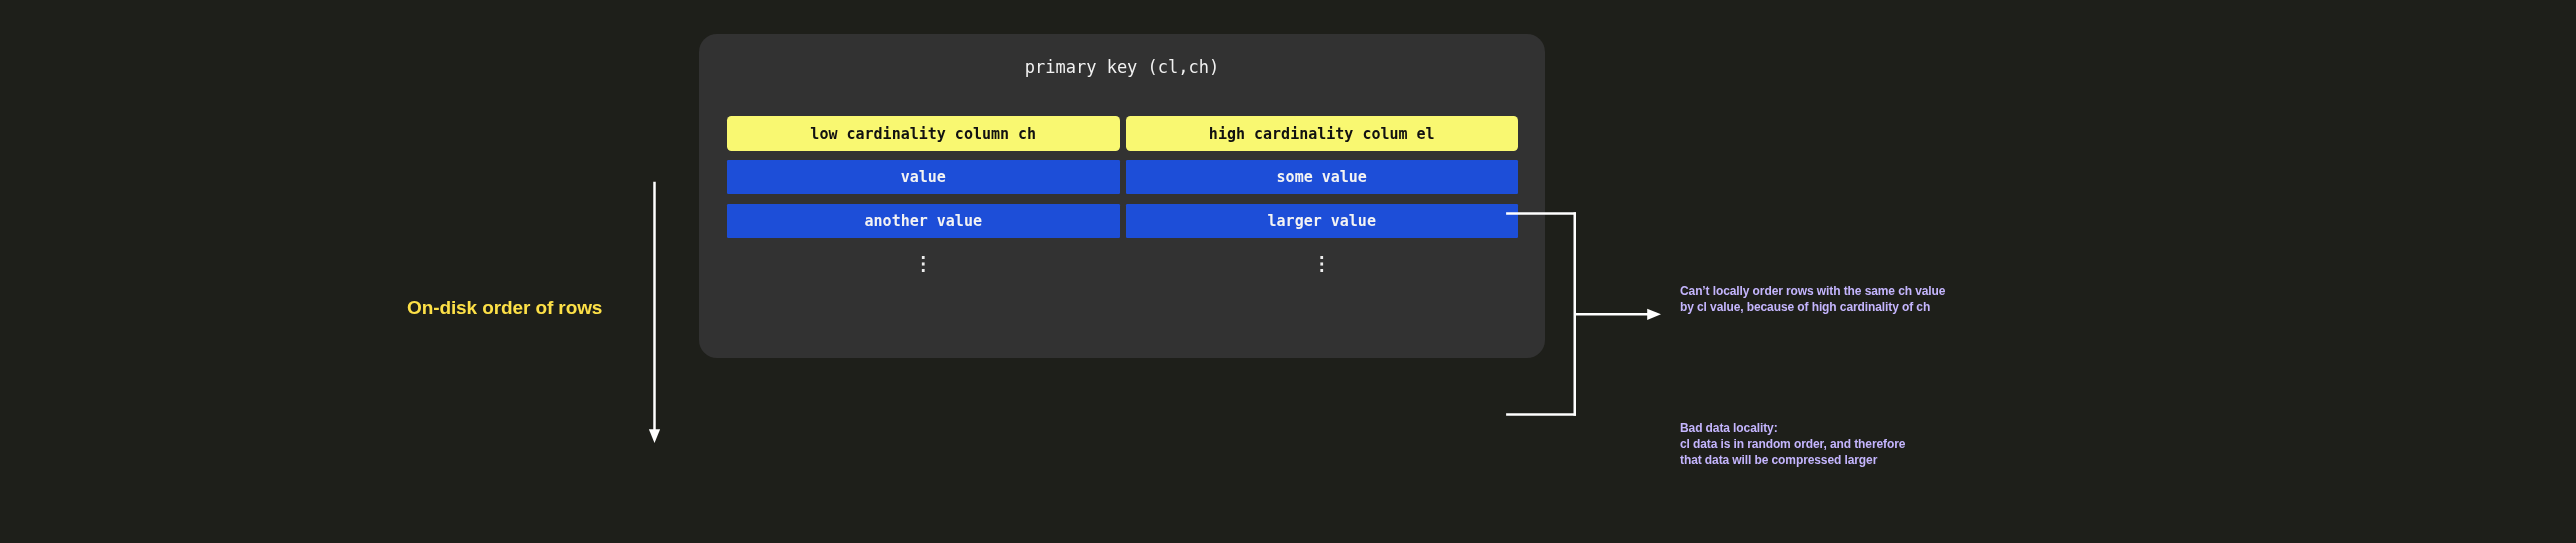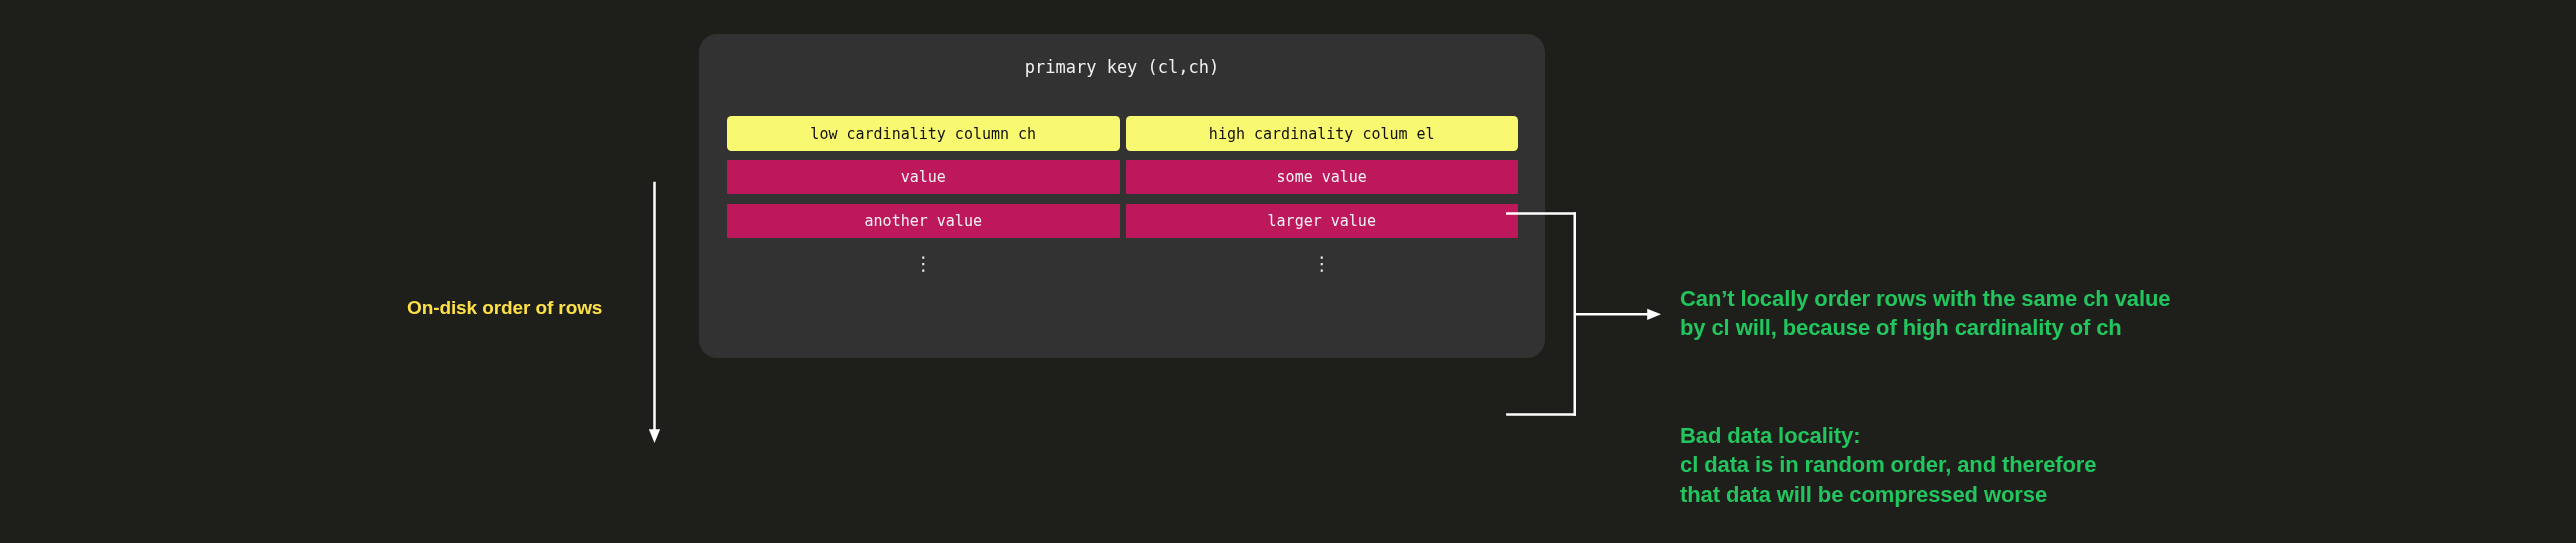--- a/index.html
+++ b/index.html
@@ -66,39 +66,40 @@
   .grid {
     position: absolute;
     left: 28px;
     top: 82px;
     width: 791px;
   }
   .row {
     display: flex;
     gap: 6px;
     margin-bottom: 9.4px;
+    font-weight: bold;
   }
   .cell {
     flex: 1 1 0;
     height: 34px;
     display: flex;
     align-items: center;
     justify-content: center;
     font-family: "DejaVu Sans Mono", "Liberation Mono", monospace;
     font-size: 15px;
     box-sizing: border-box;
   }
   .cell.header {
     background: #f9f871;
     color: #111111;
     border-radius: 4.4px;
     height: 35px;
   }
   .cell.value {
-    background: #be185d;
+    background: #1d4ed8;
     color: #f3f3f3;
     border-radius: 1.3px;
   }
   .row.ellipsis {
     margin-top: 7.5px;
   }
   .cell.dots {
     background: transparent;
     color: #ededed;
     font-size: 19px;
@@ -113,22 +114,22 @@
     left: 1496px;
     top: 201px;
     width: 189px;
     height: 233px;
     overflow: visible;
   }
 
   
   .note {
     position: absolute;
-    color: #22c55e;
-    font-size: 22px;
+    color: #c4b5fd;
+    font-size: 12px;
     font-weight: bold;
     line-height: 1.33;
     letter-spacing: -0.1px;
     white-space: nowrap;
   }
   .note-upper { left: 1680px; top: 284px; }
   .note-lower { left: 1680px; top: 421px; }
   .note .line { display: block; }
 </style>
 </head>
@@ -182,23 +183,23 @@
     <line x1="16" y1="339" x2="127" y2="339" stroke="#ffffff" stroke-width="4"></line>
 
     <g>
       <line x1="125" y1="180" x2="247" y2="180" stroke="#ffffff" stroke-width="4"></line>
       <polygon points="262,180 240,171 240,189" fill="#ffffff"></polygon>
     </g>
   </svg>
 
   <div class="note note-upper">
     <span class="line">Can’t locally order rows with the same ch value</span>
-    <span class="line">by cl will, because of high cardinality of ch</span>
+    <span class="line">by cl value, because of high cardinality of ch</span>
   </div>
 
   <div class="note note-lower">
     <span class="line">Bad data locality:</span>
     <span class="line">cl data is in random order, and therefore</span>
-    <span class="line">that data will be compressed worse</span>
+    <span class="line">that data will be compressed larger</span>
   </div>
 
 </div>
 
 
 </body></html>

